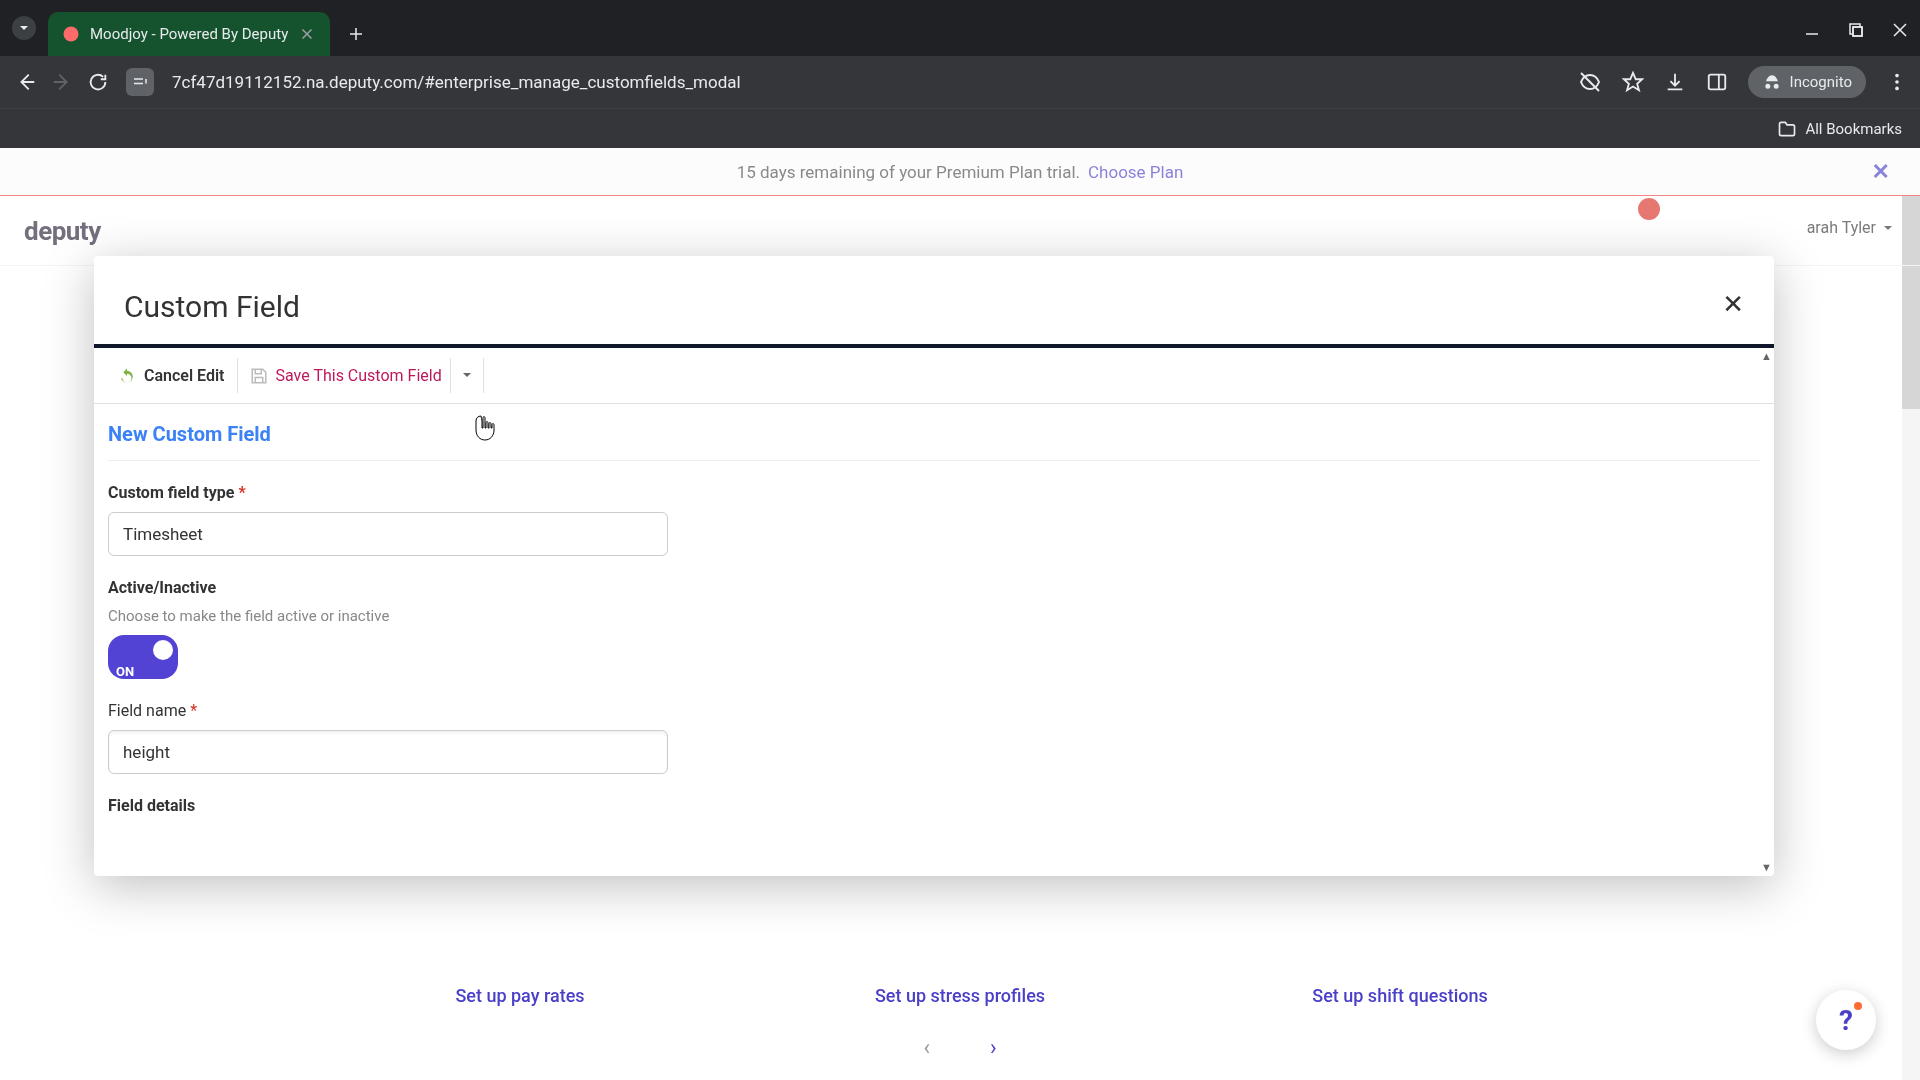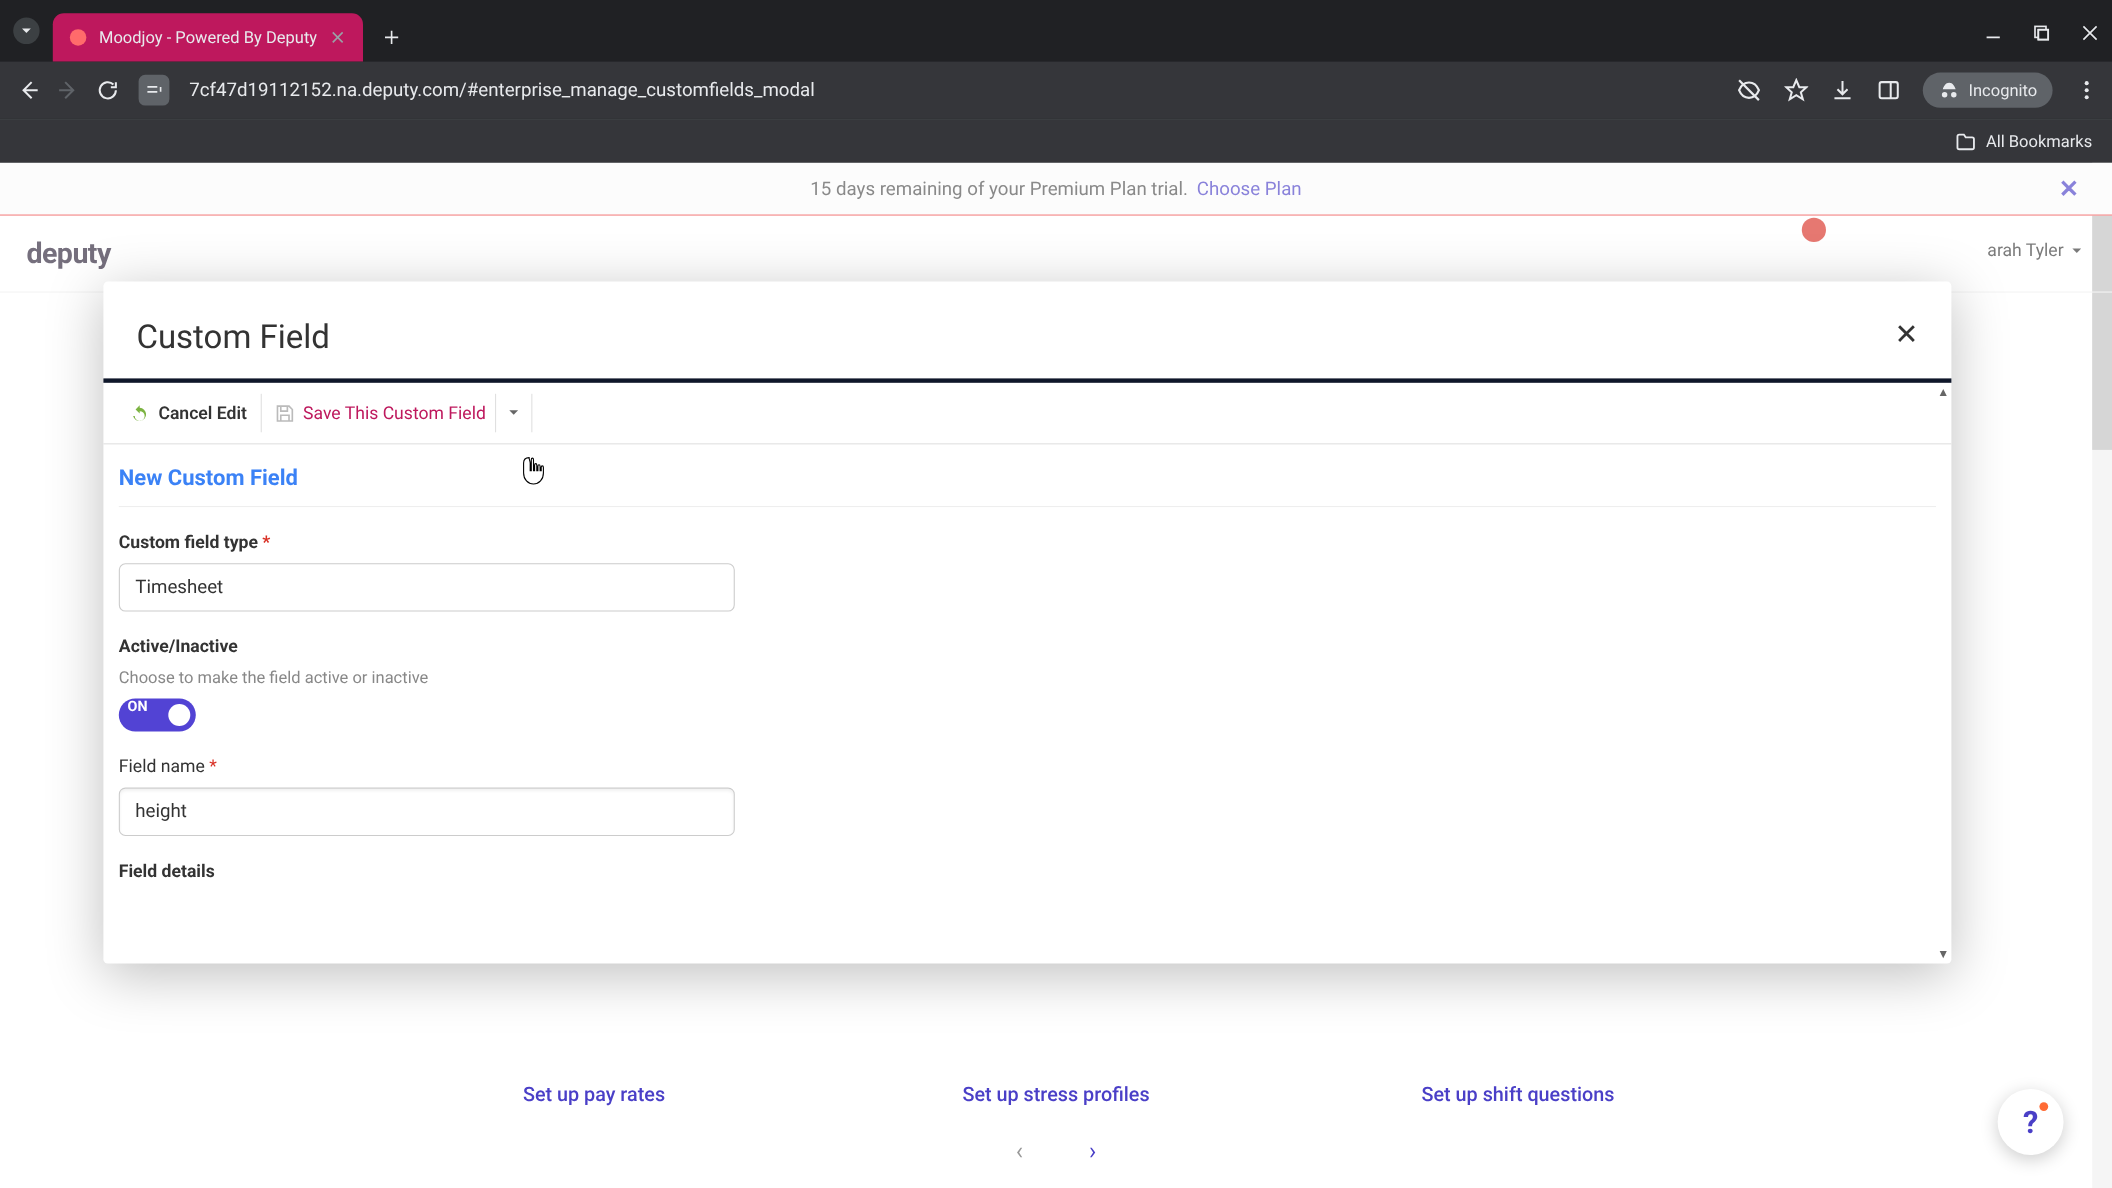--- a/index.html
+++ b/index.html
@@ -1,20 +1,20 @@
 <!DOCTYPE html>
 <html><head>
 <meta charset="utf-8">
 <style>
 *{box-sizing:border-box;margin:0;padding:0;font-family:-apple-system,BlinkMacSystemFont,"Segoe UI",Roboto,sans-serif}
 body{width:1920px;height:1080px;overflow:hidden;background:#202124;position:relative}
 .titlebar{height:56px;background:#202124;display:flex;align-items:center;padding:0 12px}
 .tab-dropdown{width:24px;height:24px;background:#3c4043;border-radius:50%;display:flex;align-items:center;justify-content:center;margin-right:12px}
 .tab-dropdown svg{fill:#e8eaed}
-.tab{background:#be185d;border-radius:10px 10px 0 0;height:44px;display:flex;align-items:center;padding:0 14px;min-width:280px;margin-top:12px}
+.tab{background:#14532d;border-radius:10px 10px 0 0;height:44px;display:flex;align-items:center;padding:0 14px;min-width:280px;margin-top:12px}
 .tab-favicon{width:18px;height:18px;margin-right:10px;color:#ff6b6b}
 .tab-title{color:#e8eaed;font-size:15px;flex:1;white-space:nowrap;overflow:hidden;text-overflow:ellipsis}
 .tab-close{width:18px;height:18px;color:#9aa0a6;margin-left:10px}
 .new-tab{width:32px;height:32px;display:flex;align-items:center;justify-content:center;margin-left:10px;margin-top:12px;color:#e8eaed}
 .win-controls{margin-left:auto;display:flex;gap:28px;color:#e8eaed;margin-top:4px}
 .toolbar{height:52px;background:#35363a;display:flex;align-items:center;padding:0 12px;gap:8px}
 .nav-btn{width:28px;height:28px;display:flex;align-items:center;justify-content:center;color:#e8eaed}
 .nav-btn.disabled{color:#5f6368}
 .addr-chip{width:28px;height:28px;background:#5f6368;border-radius:6px;display:flex;align-items:center;justify-content:center;color:#e8eaed;margin-left:6px}
 .addr-bar{flex:1;color:#e8eaed;font-size:17px;padding:0 10px}
@@ -23,21 +23,21 @@
 .bookmarks-bar{height:40px;background:#35363a;border-top:1px solid #3c4043;display:flex;align-items:center;justify-content:flex-end;padding:0 18px;color:#e8eaed;font-size:15px;gap:8px}
 .page{position:absolute;top:148px;left:0;right:0;bottom:0;background:#fff;overflow:hidden}
 .page-dim{position:absolute;inset:0;background:rgba(255,255,255,0.35)}
 .banner{height:48px;background:#fafafa;display:flex;align-items:center;justify-content:center;font-size:17px;color:#4a4a4a;border-bottom:1px solid #ef4444;position:relative}
 .banner-link{color:#4a3fc7;margin-left:8px}
 .banner-close{position:absolute;right:30px;color:#4a3fc7;font-size:22px;font-weight:bold}
 .app-header{height:70px;display:flex;align-items:center;padding:0 24px;border-bottom:1px solid #eee;position:relative}
 .logo{font-size:26px;font-weight:700;color:#2b2238;letter-spacing:-0.5px}
 .user-chip{position:absolute;right:26px;top:22px;font-size:16px;color:#333;display:flex;align-items:center;gap:6px}
 .badge-dot{position:absolute;right:260px;top:2px;width:22px;height:22px;background:#d93025;border-radius:50%}
-.bg-cards{position:absolute;bottom:60px;left:0;right:0;display:flex;justify-content:center;gap:20px}
+.bg-cards{position:absolute;bottom:60px;left:0;right:0;display:flex;justify-content:center;gap:40px}
 .bg-card{width:400px;text-align:center}
 .bg-card-btn{color:#4a3fc7;font-size:18px;font-weight:500;padding:14px}
 .bg-pager{position:absolute;bottom:20px;left:0;right:0;display:flex;justify-content:center;gap:60px;color:#999;font-size:22px}
 .bg-pager .active{color:#4a3fc7}
 .modal{position:absolute;top:108px;left:94px;width:1680px;height:620px;background:#fff;border-radius:4px;box-shadow:0 10px 50px rgba(0,0,0,0.25);display:flex;flex-direction:column}
 .modal-header{padding:33px 30px 20px;border-bottom:4px solid #0f172a;display:flex;align-items:flex-start}
 .modal-title{font-size:30px;font-weight:400;color:#333}
 .modal-close{margin-left:auto;font-size:26px;color:#333;font-weight:300}
 .modal-toolbar{padding:10px 12px;border-bottom:1px solid #e0e0e0;display:flex;position:relative}
 .tb-btn{display:flex;align-items:center;gap:8px;padding:8px 12px;font-size:16px;color:#333;border-right:1px solid #e0e0e0}
@@ -50,21 +50,21 @@
 .modal-scroll::-webkit-scrollbar-thumb{background:#c0c0c0;border-radius:2px}
 .section-heading{font-size:20px;font-weight:700;color:#3b82f6;padding:18px 0 14px;border-bottom:1px solid #eee;margin-bottom:22px}
 .form-group{margin-bottom:22px}
 .form-label{font-size:16px;font-weight:700;color:#333;margin-bottom:10px;display:block}
 .form-label.light{font-weight:400}
 .req{color:#d93025;margin-left:4px}
 .form-help{font-size:15px;color:#888;margin-top:4px;margin-bottom:10px}
 .form-select,.form-input{width:560px;height:44px;border:1px solid #ccc;border-radius:6px;padding:0 14px;font-size:17px;color:#333;background:#fff}
 .form-select{appearance:none;background-image:none}
 .form-input.shadow{box-shadow:inset 0 2px 3px rgba(0,0,0,0.06)}
-.toggle{width:70px;height:30px;background:#5243d4;border-radius:16px;position:relative;display:flex;align-items:flex-start;padding:0 8px}
+.toggle{width:70px;height:44px;background:#5243d4;border-radius:16px;position:relative;display:flex;align-items:flex-end;padding:0 8px}
 .toggle-label{color:#fff;font-size:13px;font-weight:700}
 .toggle-knob{width:20px;height:20px;background:#fff;border-radius:50%;position:absolute;right:5px;top:5px}
 .cursor{position:absolute;top:158px;left:378px;z-index:20}
 .scroll-arrow{position:absolute;right:2px;font-size:11px;color:#666}
 .scroll-arrow.top{top:2px}
 .scroll-arrow.bot{bottom:2px}
 .help-fab{position:absolute;bottom:30px;right:44px;width:60px;height:60px;background:#fff;border-radius:50%;box-shadow:0 4px 16px rgba(0,0,0,0.2);display:flex;align-items:center;justify-content:center;font-size:28px;color:#4a3fc7;font-weight:700}
 .help-fab::after{content:"";position:absolute;top:12px;right:14px;width:8px;height:8px;background:#ff6b35;border-radius:50%}
 .page-scroll{position:absolute;top:0;right:0;width:18px;height:100%;background:#f0f0f0}
 .page-scroll-thumb{position:absolute;top:0;width:100%;height:28%;background:#c0c0c0}

